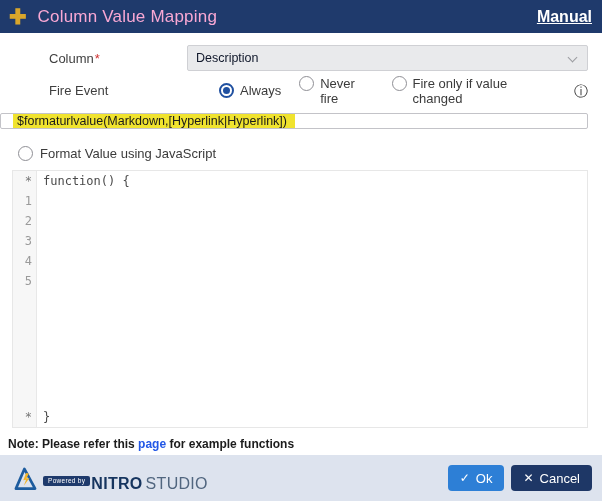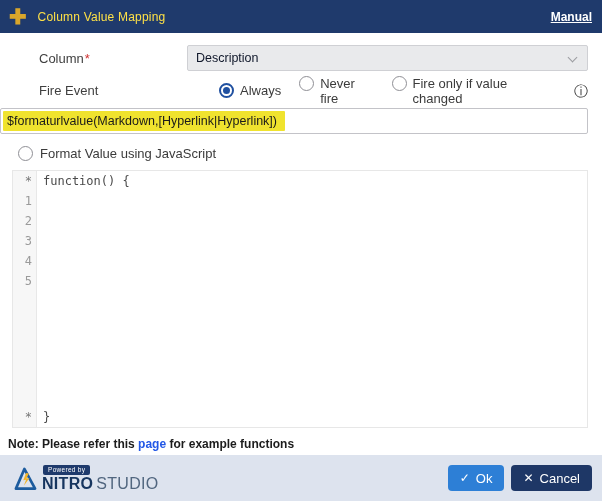--- a/index.html
+++ b/index.html
@@ -9,26 +9,26 @@
     font-size:13px; color:#3b3b3b; background:#fff;
     position:relative; overflow:hidden;
   }
 
   
   .header {
     height:33px; background:#1f3a6c; display:flex; align-items:center;
     padding:0 10px 0 9px;
   }
   .plus-icon { color:#d9a62b; font-size:21px; line-height:1; margin-right:11px; font-weight:bold; }
-  .title { color:#fde047; font-size:12px; flex:1; letter-spacing:.2px; }
-  .manual-link { color:#fff; font-size:12px; font-weight:bold; text-decoration:underline; cursor:pointer;padding-left:48px; }
+  .title { color:#f9a8d4; font-size:17px; flex:1; letter-spacing:.2px; }
+  .manual-link { color:#fff; font-size:16px; font-weight:bold; text-decoration:underline; cursor:pointer;padding-left:48px; }
 
   
   .frow { display:flex; align-items:center; margin-right:14px; }
-  .flabel { flex:0 0 187px; padding-left:39px; color:#3f3f3f; }
+  .flabel { flex:0 0 187px; padding-left:49px; color:#3f3f3f; }
   .req { color:#d03232; margin-left:1px; }
 
   .row-column { margin-top:12px; height:26px; }
   .col-select {
     flex:1; height:26px; background:#e9eaec; border:1px solid #cfd0d4;
     border-radius:2px; color:#0f172a; display:flex; align-items:center;
     padding:0 24px 0 8px; position:relative; font-size:12.5px;
   }
   .chev {
     position:absolute; right:11px; top:8px; width:7px; height:7px;
@@ -41,22 +41,22 @@
   .radio-opt { display:flex; align-items:flex-start; gap:6px; cursor:pointer; }
   .radio { width:15px; height:15px; border-radius:50%; background:#fff; position:relative; flex:0 0 auto; }
   .radio.sel { border:2px solid #2050a0; }
   .radio.sel::after { content:""; position:absolute; inset:2px; border-radius:50%; background:#2050a0; }
   .radio.unsel { border:1px solid #8f8f95; }
   .info-icon { font-size:14px; color:#2a2a2a; margin-left:2px; cursor:pointer; line-height:1; }
 
   .row-value { margin-top:9px; height:26px; }
   .vlabel { flex:0 0 168px; padding-left:18px; display:flex; align-items:center; gap:7px; }
   .value-input {
-    flex:1; height:26px; border:1px solid #c3c3c8; border-radius:2px;
-    background:#fff; display:flex; align-items:center; padding:0 4px 0 2px;
+    flex:1; height:16px; border:1px solid #c3c3c8; border-radius:2px;
+    background:#fff; display:flex; align-items:center; padding:0 4px 0 12px;
     cursor:text; overflow:hidden;
   }
   .hl {
     background:#f0e32e; color:#1a1a1a; font-size:12.5px;
     padding:3px 8px 3px 4px; border-radius:1px; white-space:nowrap;
   }
 
   .row-js { margin-top:11px; height:16px; padding-left:18px; display:flex; align-items:center; gap:7px; }
 
   
@@ -82,21 +82,21 @@
   }
   .note .page-link { color:#2257e6; cursor:pointer; }
 
   
   .footer {
     position:absolute; left:0; right:0; bottom:0; height:46px;
     background:#dde3ee; display:flex; align-items:center; padding:0 10px 0 12px;
   }
   .logo { display:flex; align-items:flex-end; gap:3px; }
   .logo svg { display:block; }
-  .logo-text { display:flex; flex-direction:column; align-items:flex-start; gap:1px; }
+  .logo-text { display:flex; flex-direction:row; align-items:flex-start; gap:1px; }
   .powered-badge {
     background:#1e3a6c; color:#fff; font-size:6.5px; padding:1.5px 5px;
     border-radius:2px; letter-spacing:.3px; margin-left:1px;
   }
   .brand { font-size:16px; line-height:1; letter-spacing:.3px; }
   .brand .b1 { font-weight:bold; color:#16355f; }
   .brand .b2 { font-weight:normal; color:#51667f; margin-left:3px; }
   .footer-spacer { flex:1; }
   .btn {
     display:inline-flex; align-items:center; gap:6px; height:26px;

